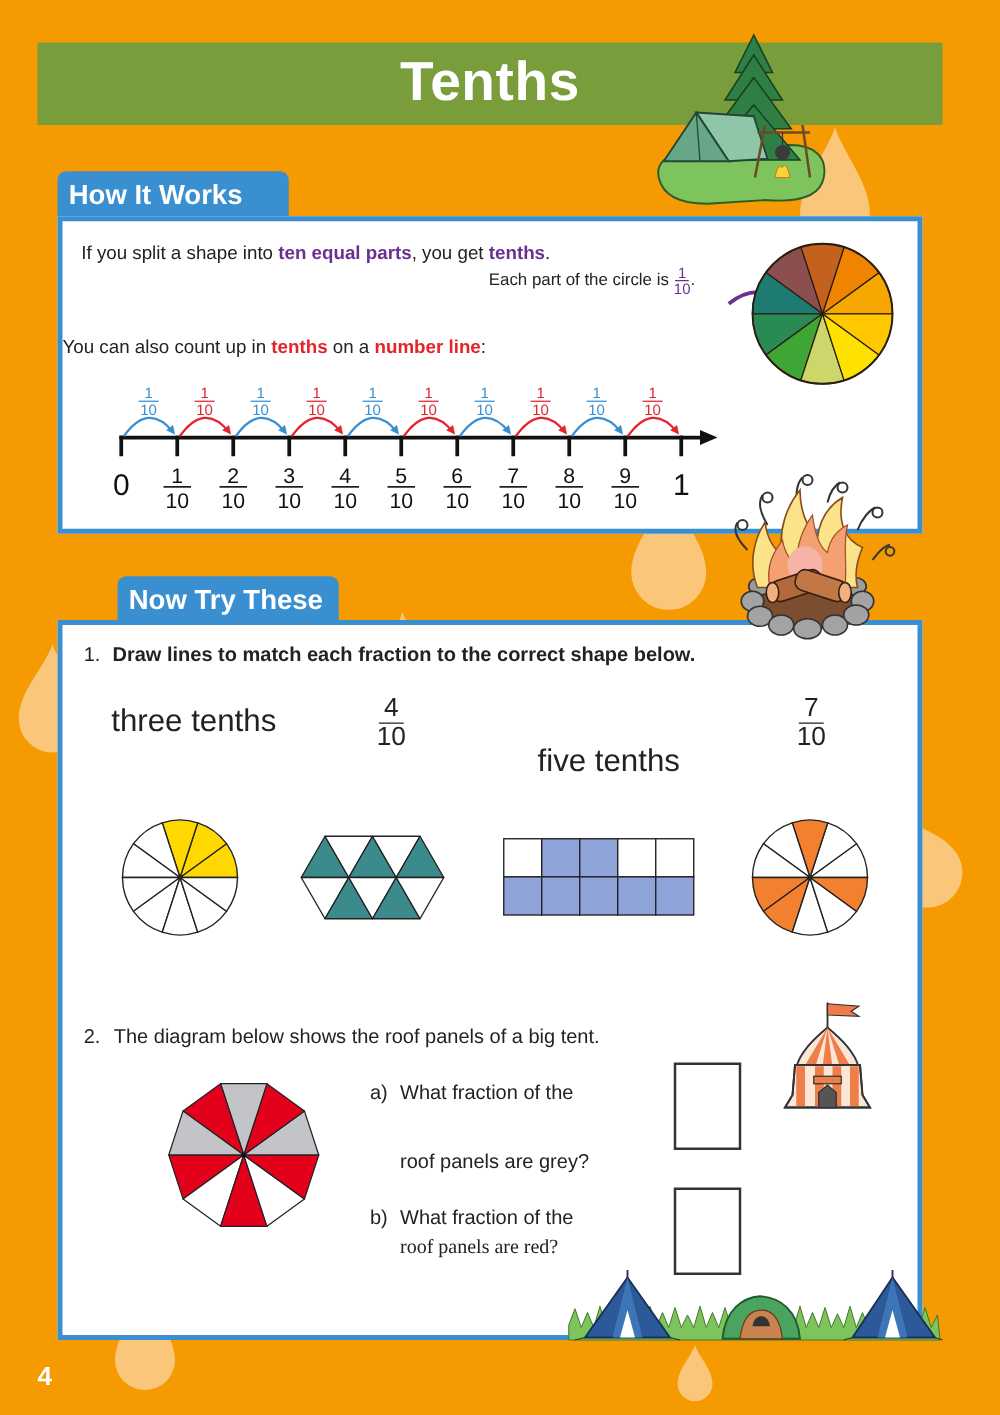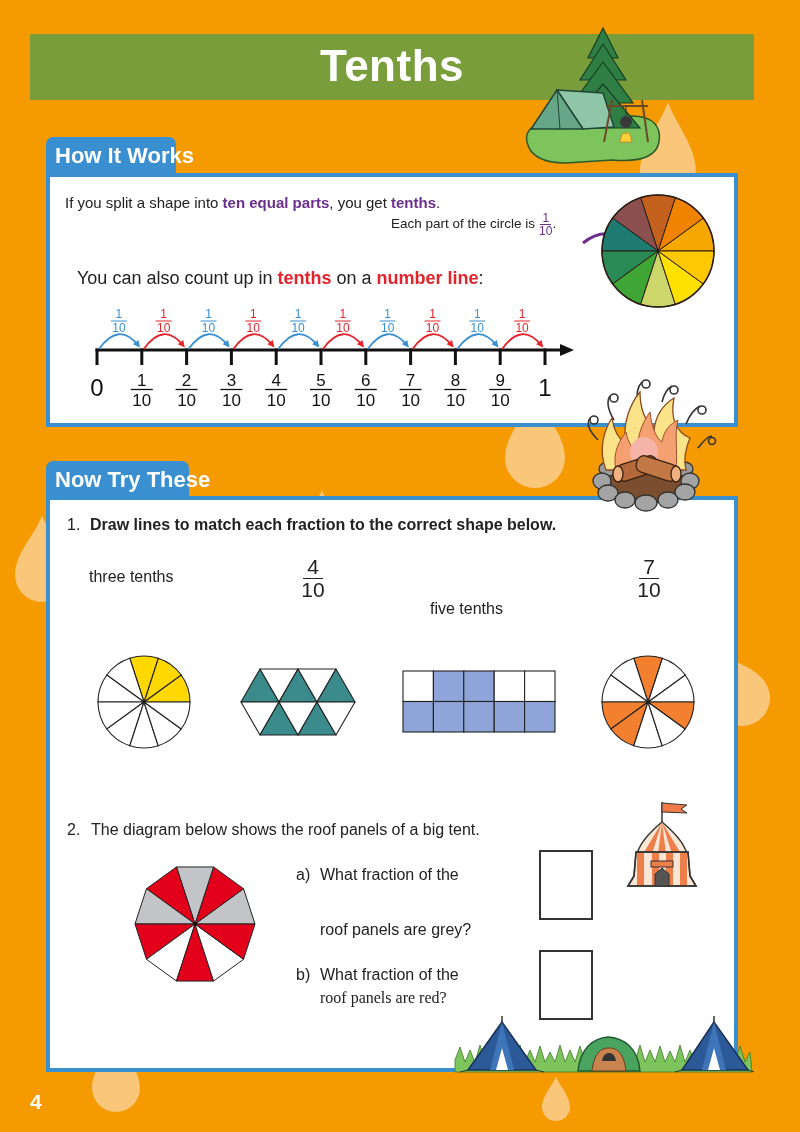--- a/index.html
+++ b/index.html
@@ -15,34 +15,34 @@
   .banner { position: absolute; left: 30px; top: 34px; width: 724px; height: 66px; background: var(--banner); }
   .banner h1 {
     margin: 0; font-family: "Liberation Sans", sans-serif; font-weight: bold; font-size: 44px;
     color: #fff; text-align: center; line-height: 64px; letter-spacing: 0.5px;
   }
   .tab {
     position: absolute; left: 46px; background: var(--blue); color: #fff; font-weight: bold;
     font-size: 22px; padding-left: 9px; border-radius: 7px 7px 0 0; white-space: nowrap;
     font-family: "Liberation Sans", sans-serif;
   }
-  .tab1 { top: 137px; width: 130px; height: 40px; line-height: 38px; }
-  .tab2 { top: 461px; width: 143px; height: 39px; line-height: 37px; }
+  .tab1 { top: 137px; width: 185px; height: 40px; line-height: 38px; }
+  .tab2 { top: 461px; width: 177px; height: 39px; line-height: 37px; margin-left: 48px; }
   .panel { position: absolute; left: 46px; width: 692px; background: #fff; border: 4px solid var(--blue); }
   .panel1 { top: 173px; height: 254px; }
   .panel2 { top: 496px; height: 576px; }
   .txt { position: absolute; white-space: pre; font-size: 16px; line-height: 20px; }
   .em-purple { color: var(--purple); font-weight: bold; }
   .em-red { color: var(--red); font-weight: bold; }
   .frac { display: inline-flex; flex-direction: column; align-items: center; vertical-align: middle; line-height: 1; }
   .frac .num { border-bottom: 1px solid currentColor; padding: 0 2px; }
   .cap-frac { color: var(--purple); font-size: 12px; margin-left: 4px; }
   .bigfrac { position: absolute; width: 34px; display: flex; flex-direction: column; align-items: center; font-size: 21px; line-height: 22px; }
   .bigfrac .num { border-bottom: 1.5px solid #222; padding: 0 4px; }
-  .words { position: absolute; font-size: 16px; line-height: 28px; white-space: pre; }
+  .words { position: absolute; font-size: 25px; line-height: 28px; white-space: pre; }
   .diagram { position: absolute; overflow: visible; }
   .answer-box { position: absolute; left: 539px; width: 54px; height: 70px; border: 2px solid #333; background: #fff; font-size: 18px; text-align: center; font-family: "Liberation Sans", sans-serif; }
   .page-number { position: absolute; left: 30px; top: 1090px; font-size: 21px; font-weight: bold; color: #fff; }
   svg text { font-family: "Liberation Sans", sans-serif; fill: #111; }
 </style>
 </head>
 <body>
 
 <div id="page" style="--bg: #f59a00; --banner: #789d3a; --blue: #3a8fd1; --purple: #6c2f8f; --red: #e3242b; --drop: #f9c67a;">
 
@@ -107,21 +107,21 @@
         <path d="M58,58 L40.7,4.74 A56,56 0 0 0 12.7,25.08 Z" fill="#8b4f4f" stroke="#2b1d12" stroke-width="1"></path>
         <path d="M58,58 L12.7,25.08 A56,56 0 0 0 2,58 Z" fill="#1e7b72" stroke="#2b1d12" stroke-width="1"></path>
         <path d="M58,58 L2,58 A56,56 0 0 0 12.7,90.92 Z" fill="#2a8a55" stroke="#2b1d12" stroke-width="1"></path>
         <path d="M58,58 L12.7,90.92 A56,56 0 0 0 40.7,111.26 Z" fill="#3fa535" stroke="#2b1d12" stroke-width="1"></path>
         <path d="M58,58 L40.7,111.26 A56,56 0 0 0 75.3,111.26 Z" fill="#cdd66b" stroke="#2b1d12" stroke-width="1"></path>
         <path d="M58,58 L75.3,111.26 A56,56 0 0 0 103.3,90.92 Z" fill="#ffe100" stroke="#2b1d12" stroke-width="1"></path>
         <path d="M58,58 L103.3,90.92 A56,56 0 0 0 114,58 Z" fill="#ffc800" stroke="#2b1d12" stroke-width="1"></path>
         <circle cx="58" cy="58" r="56" fill="none" stroke="#2b1d12" stroke-width="1.5"></circle>
       </svg>
 
-    <div class="txt" style="left:77px;top:268px;font-size:18px;"><span>You can also count up in </span><span class="em-red">tenths</span><span> on a </span><span class="em-red">number line</span><span>:</span></div>
+    <div class="txt" style="left:50px;top:268px;font-size:15px;"><span>You can also count up in </span><span class="em-red">tenths</span><span> on a </span><span class="em-red">number line</span><span>:</span></div>
 
     <svg id="numberline-svg" class="diagram" style="left:80px;top:300px;" width="510" height="115" viewBox="0 0 510 115">
         <line x1="15.5" y1="50" x2="482" y2="50" stroke="#111" stroke-width="3"></line>
         <polygon points="480,44 494,50 480,56" fill="#111"></polygon>
         <line x1="17" y1="48.5" x2="17" y2="65" stroke="#111" stroke-width="3"></line>
         <line x1="61.8" y1="48.5" x2="61.8" y2="65" stroke="#111" stroke-width="3"></line>
         <line x1="106.6" y1="48.5" x2="106.6" y2="65" stroke="#111" stroke-width="3"></line>
         <line x1="151.39999999999998" y1="48.5" x2="151.39999999999998" y2="65" stroke="#111" stroke-width="3"></line>
         <line x1="196.2" y1="48.5" x2="196.2" y2="65" stroke="#111" stroke-width="3"></line>
         <line x1="241" y1="48.5" x2="241" y2="65" stroke="#111" stroke-width="3"></line>

